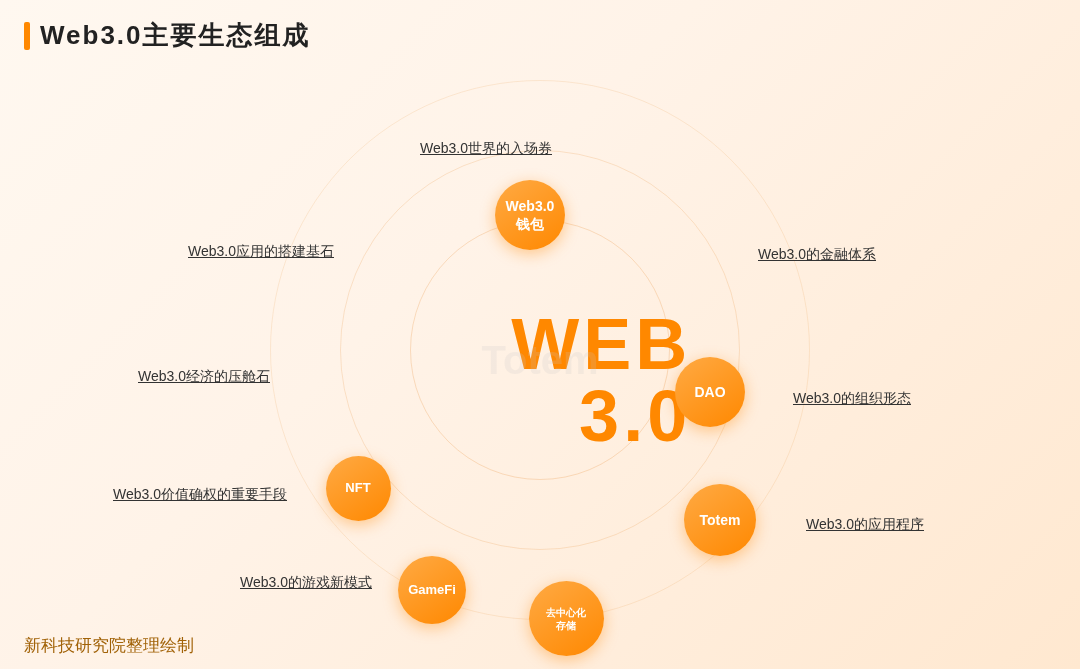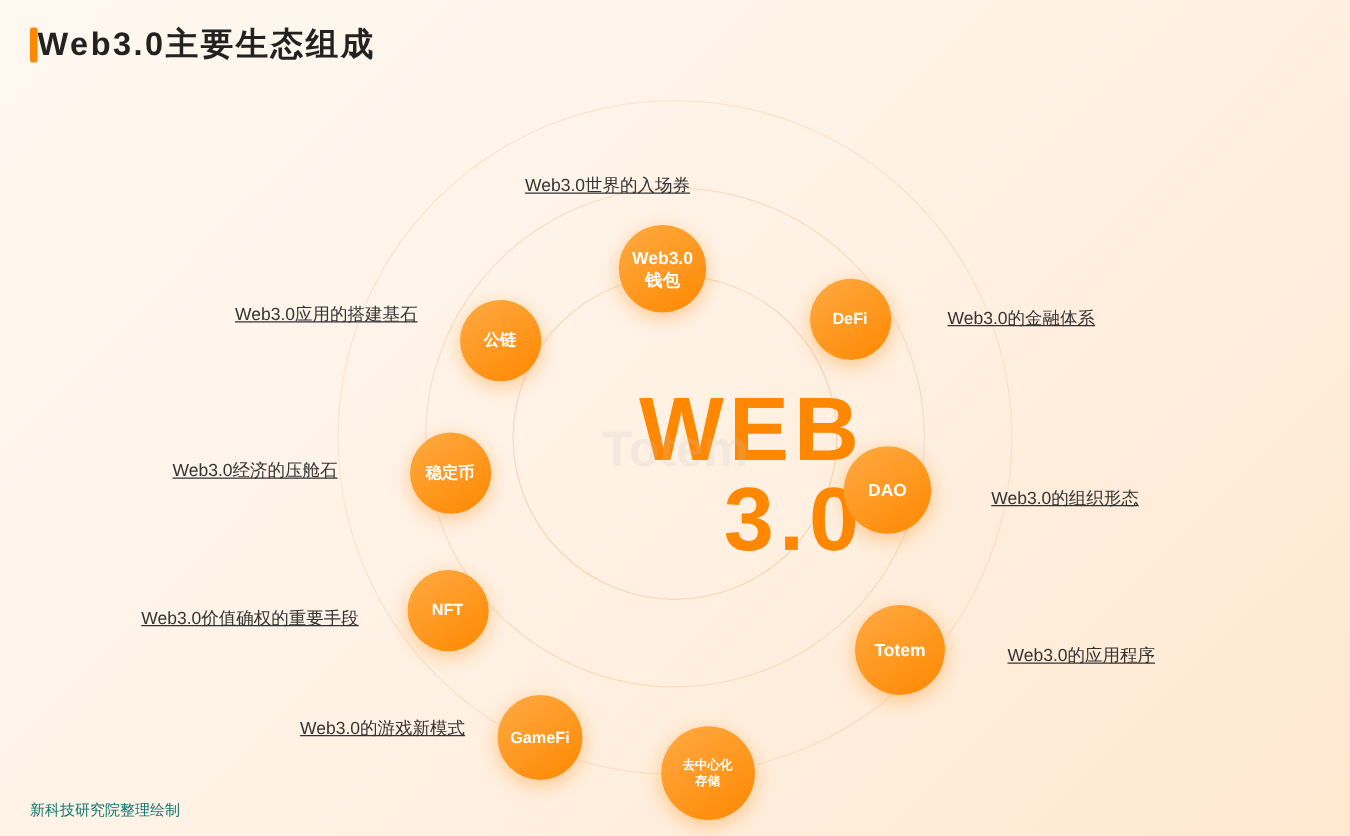--- a/index.html
+++ b/index.html
@@ -9,21 +9,21 @@
       background: linear-gradient(135deg, #fff8f0 0%, #fff3e8 40%, #ffe8d0 100%);
       font-family: 'Microsoft YaHei', 'PingFang SC', sans-serif;
       overflow: hidden;
       position: relative;
     }
 
     .header {
       padding: 18px 24px 0 24px;
       display: flex;
       align-items: center;
-      gap: 0;
+      gap: 10px;
     }
     .header-bar {
       width: 6px;
       height: 28px;
       background: #f80;
       border-radius: 2px;
     }
     .header-title {
       font-size: 26px;
       font-weight: 900;
@@ -90,22 +90,22 @@
       font-size: 14px;
       white-space: nowrap;
       z-index: 5;
       text-decoration: underline;
     }
 
     .footer-note {
       position: absolute;
       bottom: 12px;
       left: 24px;
-      color: #0f766e;
-      font-size: 12px;
+      color: #a16207;
+      font-size: 17px;
     }
 
     .totem-watermark {
       position: absolute;
       top: 50%;
       left: 50%;
       transform: translate(-50%, -50%);
       font-size: 40px;
       color: rgba(200,200,200,0.2);
       font-weight: bold;
@@ -131,25 +131,22 @@
 
   <div class="center-text">
     <div class="center-web">WEB</div>
     <div class="center-30">3.0</div>
   </div>
 
   <div class="totem-watermark">Totem</div>
 
 <div class="node" style="width: 70px; height: 70px; left: 495px; top: 120px; font-size: 14px;">Web3.0<br>钱包</div>
     <div class="node-label" style="left: 420px; top: 80px; text-align: left;">Web3.0世界的入场券</div>
-    <div class="node" style="width: 65px; height: 65px; left: 647.5px; top: 162.5px; font-size: 13px;">DeFi</div>
     <div class="node-label" style="left: 758px; top: 186px; text-align: left;">Web3.0的金融体系</div>
-    <div class="node" style="width: 65px; height: 65px; left: 367.5px; top: 179.5px; font-size: 13px;">公链</div>
     <div class="node-label" style="left: 188px; top: 183px; text-align: left;">Web3.0应用的搭建基石</div>
-    <div class="node" style="width: 65px; height: 65px; left: 327.5px; top: 285.5px; font-size: 13px;">稳定币</div>
     <div class="node-label" style="left: 138px; top: 308px; text-align: left;">Web3.0经济的压舱石</div>
     <div class="node" style="width: 70px; height: 70px; left: 675px; top: 297px; font-size: 14px;">DAO</div>
     <div class="node-label" style="left: 793px; top: 330px; text-align: left;">Web3.0的组织形态</div>
     <div class="node" style="width: 65px; height: 65px; left: 325.5px; top: 395.5px; font-size: 13px;">NFT</div>
     <div class="node-label" style="left: 113px; top: 426px; text-align: center;">Web3.0价值确权的重要手段</div>
     <div class="node" style="width: 72px; height: 72px; left: 684px; top: 424px; font-size: 14px;">Totem</div>
     <div class="node-label" style="left: 806px; top: 456px; text-align: right;">Web3.0的应用程序</div>
     <div class="node" style="width: 68px; height: 68px; left: 398px; top: 496px; font-size: 13px;">GameFi</div>
     <div class="node-label" style="left: 240px; top: 514px; text-align: left;">Web3.0的游戏新模式</div>
     <div class="node" style="width: 75px; height: 75px; left: 528.5px; top: 521px; font-size: 10px;">去中心化<br>存储</div>

